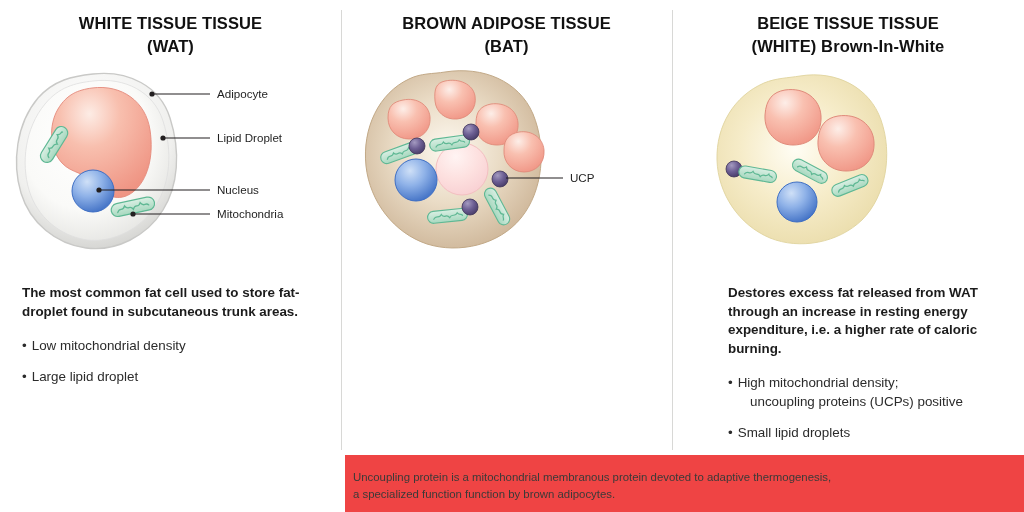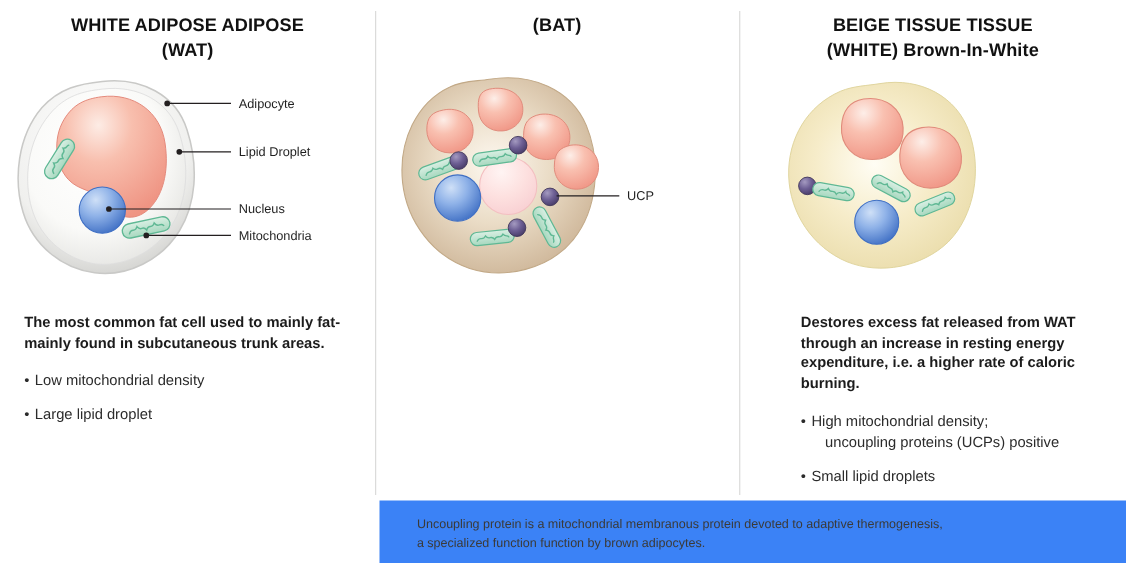--- a/index.html
+++ b/index.html
@@ -39,37 +39,37 @@
   .bullets{list-style:none;margin:16px 0 0 0;padding:0;}
   .bullets li{
     font-size:13.4px;line-height:18.6px;color:#2b2b2b;
     margin:0 0 12px 0;padding-left:11px;text-indent:-11px;
   }
   .bullets li .sub{display:block;text-indent:0;padding-left:11px;}
   .bullets li::before{content:"\2022";padding-right:5px;}
 
   #footnote{
     position:absolute;left:345px;top:455px;width:679px;height:57px;
-    background:#3b82f6;box-sizing:border-box;
-    padding:14px 0 0 34px;
+    background:#ef4444;box-sizing:border-box;
+    padding:14px 0 0 8px;
   }
   #footnote p{
     margin:0;font-size:11.4px;line-height:17px;color:#3b3a38;
   }
 
   .lead-line{stroke:#231f20;stroke-width:1.1;fill:none;}
   .callout-text{font-family:"Liberation Sans","DejaVu Sans",sans-serif;font-size:11.6px;fill:#1f1f1f;}
 </style>
 </head>
 <body>
 
 <div class="panel" id="panel-wat">
 
   <div class="panel-title">
-    <span>WHITE ADIPOSE ADIPOSE</span>
+    <span>WHITE TISSUE TISSUE</span>
     <span class="l2">(WAT)</span>
   </div>
 
   <div class="figure">
     <svg width="341" height="210" viewBox="0 0 341 210">
       <defs>
         <radialGradient id="watCyto" cx="42%" cy="36%" r="72%">
           <stop offset="0%" stop-color="#ffffff"></stop>
           <stop offset="62%" stop-color="#fafaf8"></stop>
           <stop offset="100%" stop-color="#e2e2df"></stop>
@@ -134,31 +134,32 @@
       </g>
       <g>
         <circle cx="133" cy="152" r="2.6" fill="#231f20"></circle>
         <path class="lead-line" d="M133 152 L210 152"></path>
         <text class="callout-text" x="217" y="156">Mitochondria</text>
       </g>
     </svg>
   </div>
 
   <div class="body-text" id="body-wat">
-    <p class="lead">The most common fat cell used to mainly fat- mainly found in subcutaneous trunk areas.</p>
+    <p class="lead">The most common fat cell used to store fat- droplet found in subcutaneous trunk areas.</p>
     <ul class="bullets">
       <li><span>Low mitochondrial density</span></li>
       <li><span>Large lipid droplet</span></li>
     </ul>
   </div>
 </div>
 
 <div class="panel" id="panel-bat">
 
   <div class="panel-title">
+    <span>BROWN ADIPOSE TISSUE</span>
     <span class="l2">(BAT)</span>
   </div>
 
   <div class="figure">
     <svg width="331" height="210" viewBox="0 0 331 210">
       <defs>
         <radialGradient id="batCyto" cx="47%" cy="45%" r="62%">
           <stop offset="0%" stop-color="#fdf8f0"></stop>
           <stop offset="48%" stop-color="#eadcc6"></stop>
           <stop offset="100%" stop-color="#cbb294"></stop>

